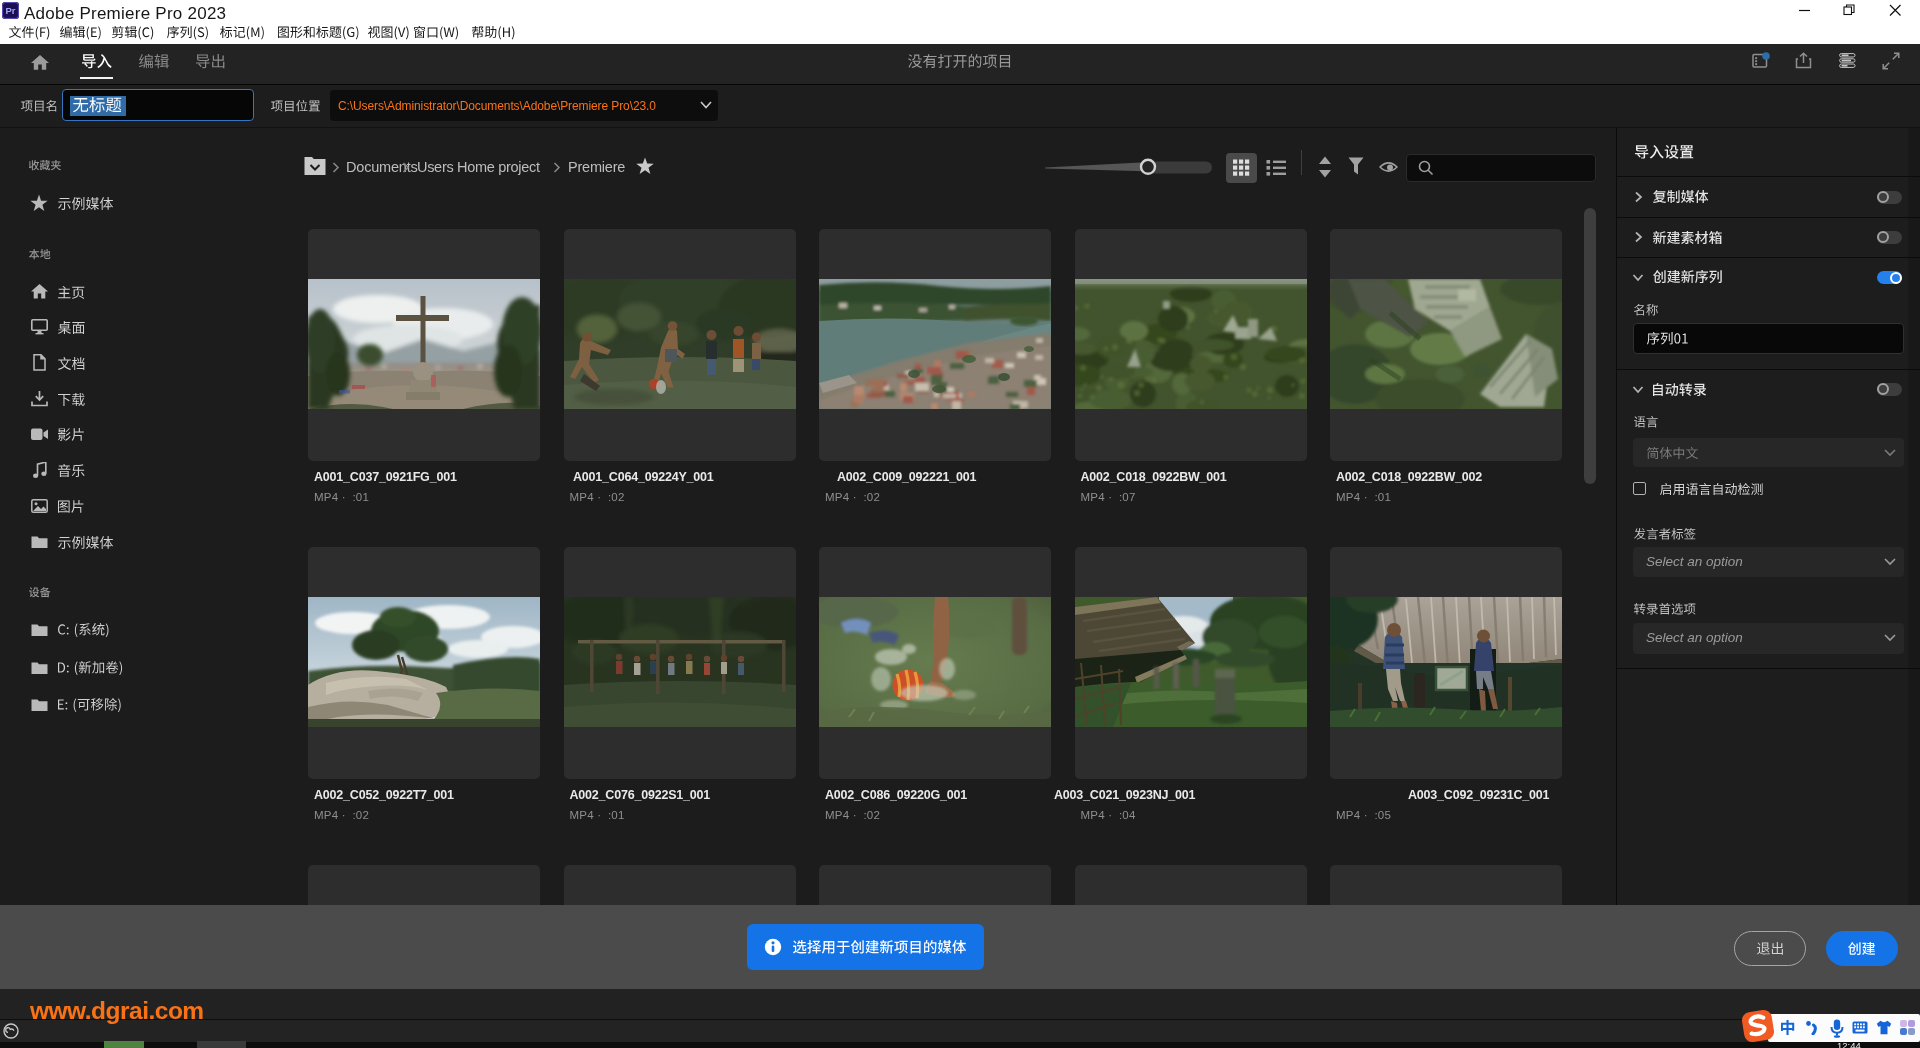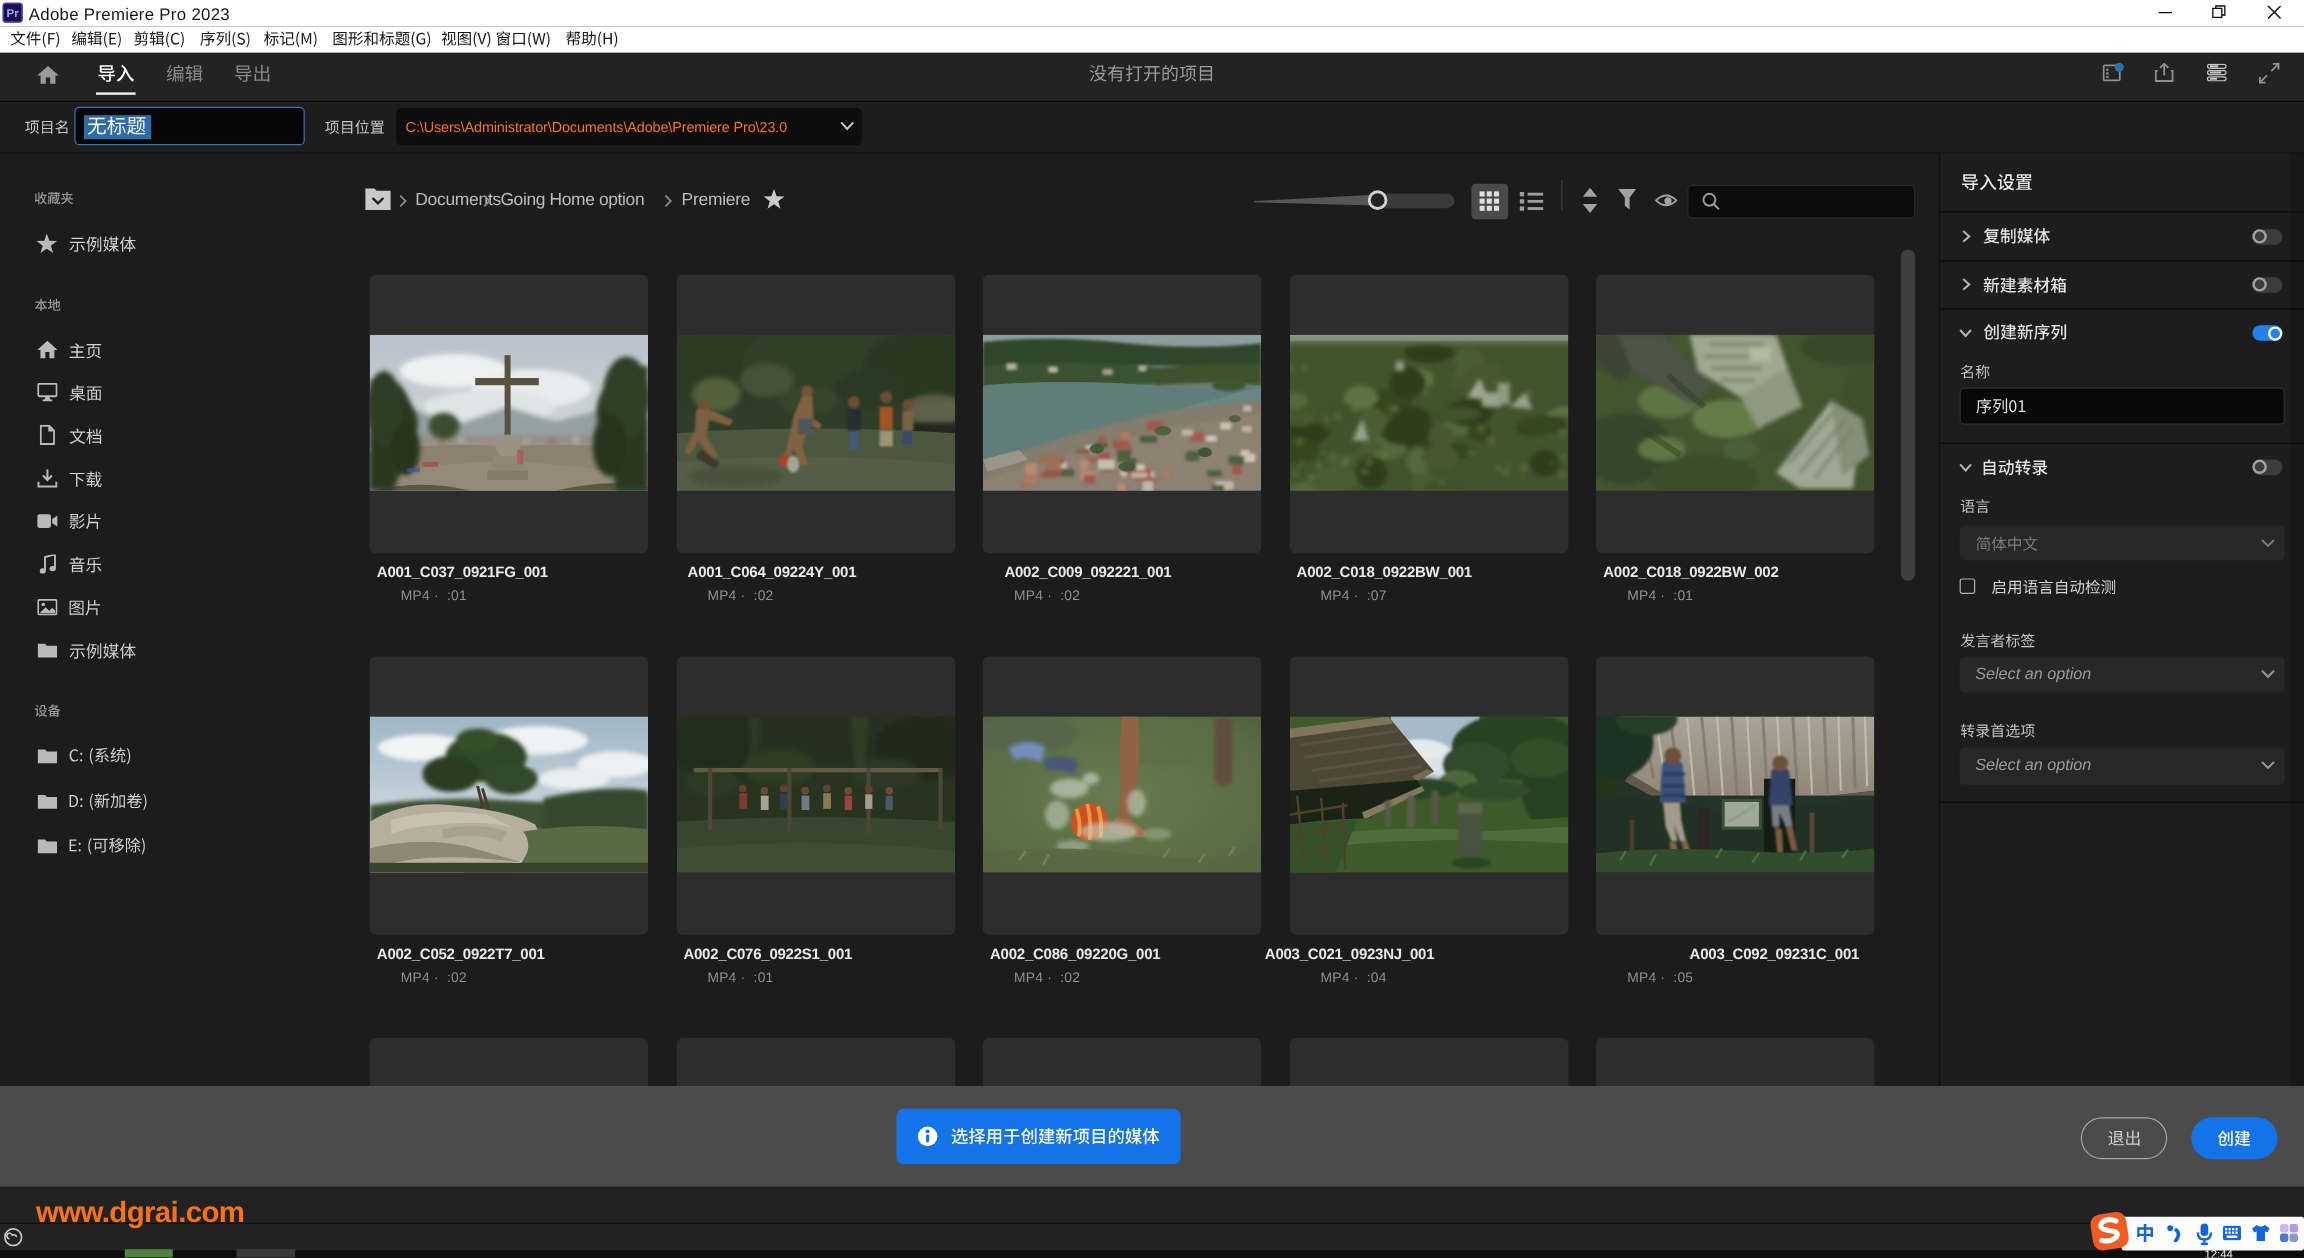--- a/index.html
+++ b/index.html
@@ -2,21 +2,21 @@
 <html><head>
 <meta charset="utf-8">
 <style>
 * { margin:0; padding:0; box-sizing:border-box; }
 html,body { width:1920px; height:1048px; overflow:hidden; background:#1d1d1d;
   font-family:"Liberation Sans", sans-serif; }
 .abs { position:absolute; }
 #stage { position:relative; width:1920px; height:1048px; }
 .card { position:absolute; width:232px; height:232px; background:#2d2d2d; border-radius:5px; overflow:hidden; }
 .fname { position:absolute; font-size:12.5px; font-weight:bold; color:#e9e9e9; letter-spacing:-0.2px; white-space:nowrap; }
-.fmeta { position:absolute; font-size:11.5px; color:#8f8f8f; letter-spacing:0.2px; white-space:nowrap;margin-left:20px; }
+.fmeta { position:absolute; font-size:11.5px; color:#8f8f8f; letter-spacing:0.2px; white-space:nowrap; }
 .divline { position:absolute; left:1617px; width:303px; height:1px; background:#0b0b0b; }
 </style>
 </head>
 <body>
 <div id="stage">
 
   <div class="abs" style="left:0;top:0;width:1920px;height:22px;background:#ffffff"></div>
   <div class="abs" style="left:0;top:22px;width:1920px;height:22px;background:#ffffff"></div>
   <div class="abs" style="left:0;top:44px;width:1920px;height:40px;background:#232323"></div>
   <div class="abs" style="left:0;top:84px;width:1920px;height:1px;background:#060606"></div>
@@ -30,21 +30,21 @@
   <div class="abs" style="left:0;top:989px;width:1920px;height:31px;background:#222222"></div>
   <div class="abs" style="left:0;top:1019px;width:1920px;height:1px;background:#0e0e0e"></div>
   <div class="abs" style="left:0;top:1020px;width:1920px;height:22px;background:#232323"></div>
   <div class="abs" style="left:0;top:1042px;width:1920px;height:6px;background:#0d0d0d"></div>
 
   <svg class="abs" style="left:2px;top:2px" width="17" height="17" viewBox="0 0 17 17">
     <rect x="0" y="0" width="17" height="17" rx="3" fill="#1c0e52"></rect>
     <rect x="0.6" y="0.6" width="15.8" height="15.8" rx="2.6" fill="none" stroke="#5b53c0" stroke-width="1"></rect>
     <text x="8.5" y="12.3" font-size="9.5" font-weight="bold" fill="#9ea8f2" text-anchor="middle" font-family="Liberation Sans">Pr</text>
   </svg>
-  <div class="abs" style="left:24px;top:3.5px;font-size:14px;color:#161616;letter-spacing:0.25px">Adobe Premiere Pro 2023</div>
+  <div class="abs" style="left:24px;top:3.5px;font-size:17px;color:#161616;letter-spacing:0.25px">Adobe Premiere Pro 2023</div>
   <svg class="abs" style="left:1793px;top:0" width="127" height="22" viewBox="0 0 127 22">
     <line x1="6" y1="10.5" x2="17" y2="10.5" stroke="#111" stroke-width="1.2"></line>
     <rect x="51" y="7" width="7.5" height="7.5" fill="none" stroke="#111" stroke-width="1.1"></rect>
     <path d="M53.5 7 V5 H61 V12.5 H58.5" fill="none" stroke="#111" stroke-width="1.1"></path>
     <path d="M97 5 L107.5 15.5 M107.5 5 L97 15.5" stroke="#111" stroke-width="1.2"></path>
   </svg>
 
   <svg style="position:absolute;left:8px;top:25.2px" width="42.3" height="15.6" viewBox="0 0 42.3 15.6">
       <g transform="translate(0.5,12)">
         <path d="M5.5 -10.7C5.9 -10.1 6.3 -9.2 6.5 -8.7L7.5 -9C7.4 -9.5 6.9 -10.4 6.5 -11ZM0.7 -8.6V-7.7H2.7C3.4 -5.7 4.5 -4 5.8 -2.6C4.4 -1.4 2.6 -0.5 0.5 0.1C0.7 0.3 1 0.8 1.1 1C3.2 0.3 5.1 -0.6 6.5 -1.9C8 -0.6 9.8 0.4 11.9 0.9C12.1 0.7 12.3 0.3 12.6 0.1C10.5 -0.5 8.7 -1.4 7.3 -2.6C8.6 -4 9.6 -5.6 10.3 -7.7H12.4V-8.6ZM6.6 -3.3C5.3 -4.5 4.4 -6 3.7 -7.7H9.2C8.6 -5.9 7.7 -4.5 6.6 -3.3Z M17.1 -4.4V-3.5H20.9V1H21.8V-3.5H25.4V-4.4H21.8V-7.3H24.8V-8.3H21.8V-10.8H20.9V-8.3H19.1C19.3 -8.8 19.4 -9.5 19.6 -10.1L18.6 -10.3C18.3 -8.6 17.8 -6.9 17 -5.8C17.3 -5.7 17.7 -5.5 17.8 -5.3C18.2 -5.9 18.5 -6.6 18.8 -7.3H20.9V-4.4ZM16.5 -10.9C15.8 -8.9 14.6 -7 13.4 -5.7C13.6 -5.5 13.9 -5 14 -4.7C14.4 -5.2 14.8 -5.7 15.2 -6.2V1H16.1V-7.8C16.6 -8.7 17 -9.6 17.4 -10.6Z M29.1 2.5 29.8 2.2C28.7 0.4 28.2 -1.8 28.2 -4C28.2 -6.2 28.7 -8.4 29.8 -10.3L29.1 -10.6C27.9 -8.7 27.2 -6.6 27.2 -4C27.2 -1.5 27.9 0.6 29.1 2.5Z M31.7 0H32.9V-4.3H36.5V-5.3H32.9V-8.5H37.2V-9.5H31.7Z M38.9 2.5C40.1 0.6 40.8 -1.5 40.8 -4C40.8 -6.6 40.1 -8.7 38.9 -10.6L38.1 -10.3C39.2 -8.4 39.8 -6.2 39.8 -4C39.8 -1.8 39.2 0.4 38.1 2.2Z" fill="#1b1b1b"></path>
@@ -282,21 +282,21 @@
       <path d="M0.5 1 H8 L9.8 3 H21.5 V19 H0.5 Z" fill="#c9c9c9"></path>
       <path d="M6.5 9 L11 13.5 L15.5 9" fill="none" stroke="#1c1c1c" stroke-width="2"></path>
     </svg>
     <svg class="abs" style="left:332px;top:162px" width="8" height="11" viewBox="0 0 8 11">
       <path d="M1.5 1 L6 5.5 L1.5 10" fill="none" stroke="#8a8a8a" stroke-width="1.5"></path>
     </svg>
     <div class="abs" style="left:346px;top:159px;font-size:14.5px;color:#bdbdbd;letter-spacing:-0.2px">Documents</div>
     <svg class="abs" style="left:402px;top:162px" width="8" height="11" viewBox="0 0 8 11">
       <path d="M1.5 1 L6 5.5 L1.5 10" fill="none" stroke="#8a8a8a" stroke-width="1.5"></path>
     </svg>
-    <div class="abs" style="left:417px;top:159px;font-size:14.5px;color:#bdbdbd;letter-spacing:-0.3px">Going Home option</div>
+    <div class="abs" style="left:417px;top:159px;font-size:14.5px;color:#bdbdbd;letter-spacing:-0.3px">Users Home project</div>
     <svg class="abs" style="left:553px;top:162px" width="8" height="11" viewBox="0 0 8 11">
       <path d="M1.5 1 L6 5.5 L1.5 10" fill="none" stroke="#8a8a8a" stroke-width="1.5"></path>
     </svg>
     <div class="abs" style="left:568px;top:159px;font-size:14.5px;color:#bdbdbd;letter-spacing:-0.2px">Premiere</div>
     <svg class="abs" style="left:636px;top:157px" width="18" height="18" viewBox="0 0 18 18">
       <path d="M9.0 0.4 L11.2 6.6 L17.7 6.8 L12.5 10.7 L14.4 17.0 L9.0 13.3 L3.6 17.0 L5.5 10.7 L0.3 6.8 L6.8 6.6 Z" fill="#c9c9c9"></path>
     </svg>
     <svg class="abs" style="left:1045px;top:158px" width="170" height="18" viewBox="0 0 170 18">
       <path d="M0 9.5 L100 4.2 L100 13.2 L0 10.5 Z" fill="#565656"></path>
       <rect x="96" y="3.5" width="71" height="12" rx="6" fill="#3b3b3b"></rect>

